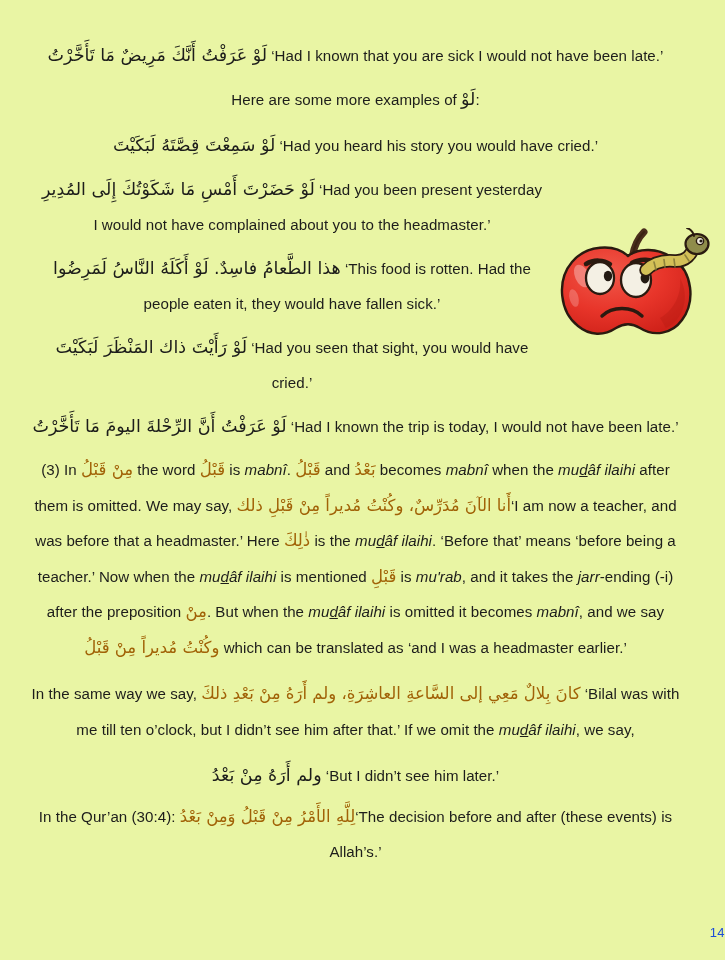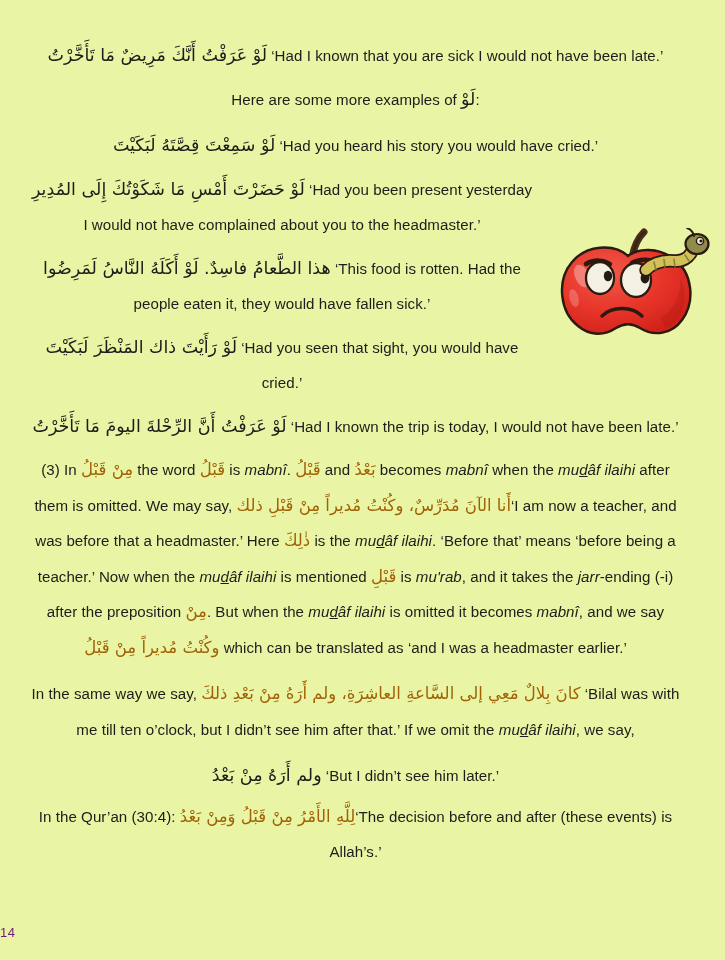--- a/index.html
+++ b/index.html
@@ -54,42 +54,42 @@
     font-family: "DejaVu Sans", "Liberation Sans", sans-serif;
     font-size: 17.5px;
     direction: rtl;
     unicode-bidi: isolate;
     color: #1d1d1b;
   }
   i, .it { font-style: italic; }
   .ul-d  { text-decoration: underline; }
 
   
-  .narrow { max-width: 508px; }
+  .narrow { max-width: 508px; margin-left: 10px; }
 
   
   .apple-wrap {
     position: absolute;
     left: 540px;
     top: 228px;
     width: 178px;
     height: 112px;
     z-index: 1;
   }
   .apple-wrap svg { display: block; }
 
   
   .page-number {
     position: absolute;
     left: 0;
     right: 0;
     top: 925px;
-    text-align: left;
+    text-align: right;
     font-size: 13px;
-    color: #701a75;
+    color: #1d4ed8;
     letter-spacing: 0.4px;
   }
 </style>
 </head>
 <body>
 
 <div class="page">
 
   <div class="apple-wrap">
     <svg width="178" height="112" viewBox="0 0 178 112" xmlns="http://www.w3.org/2000/svg">

